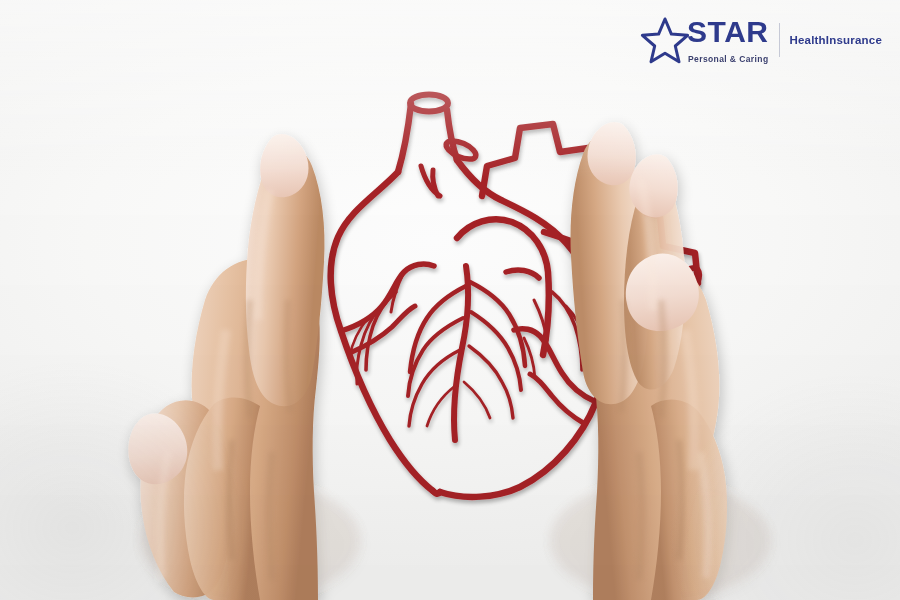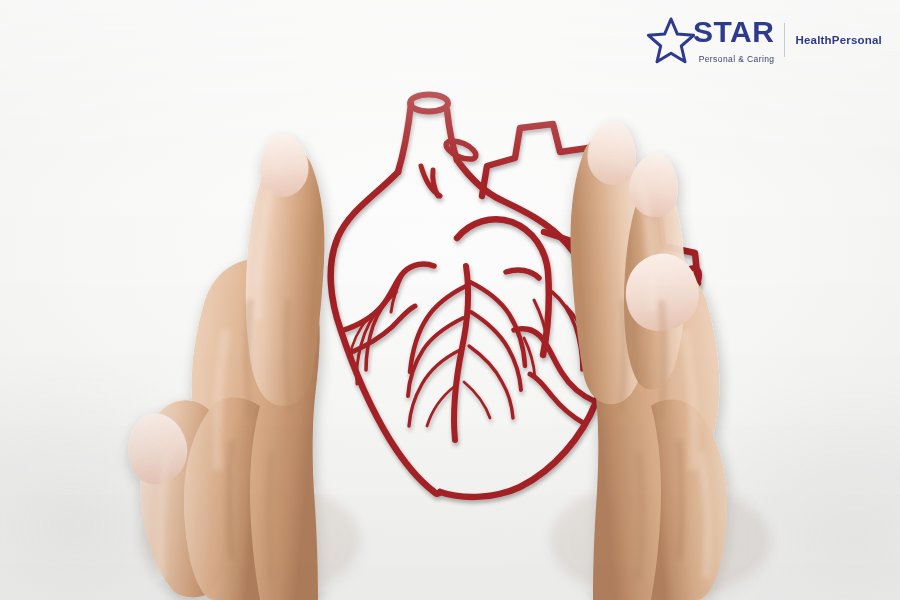--- a/index.html
+++ b/index.html
@@ -63,21 +63,21 @@
       180deg,
       rgba(255,255,255,0) 0px,
       rgba(255,255,255,0) 2px,
       rgba(255,255,255,.55) 2px,
       rgba(255,255,255,.55) 3px);
     -webkit-background-clip: text;
     background-clip: text;
   }
   .logo-tagline {
     font-size: 8.5px;
-    font-weight: normal;
+    font-weight: bold;
     color: #3a3f6e;
     letter-spacing: 0.4px;
     margin-top: 7px;
     align-self: flex-end;
   }
   .logo-divider {
     width: 1px;
     height: 34px;
     background: #c6c9d6;
     margin: 0 3px;
@@ -418,18 +418,18 @@
 
     <div class="logo-words">
       <div class="logo-wordmark">STAR</div>
       <div class="logo-tagline">Personal &amp; Caring</div>
     </div>
 
     <div class="logo-divider"></div>
 
     <div class="logo-product">
       <span>Health</span>
-      <span>Personal</span>
+      <span>Insurance</span>
     </div>
   </div>
 
   <p class="sr-only">Two cupped hands framing a hand-drawn anatomical human heart on a white background</p>
 </div>
 
 </body></html>

